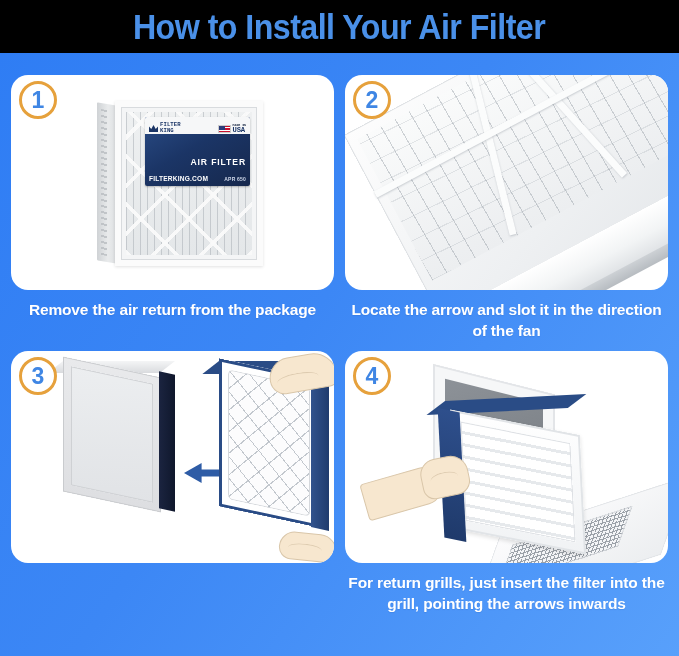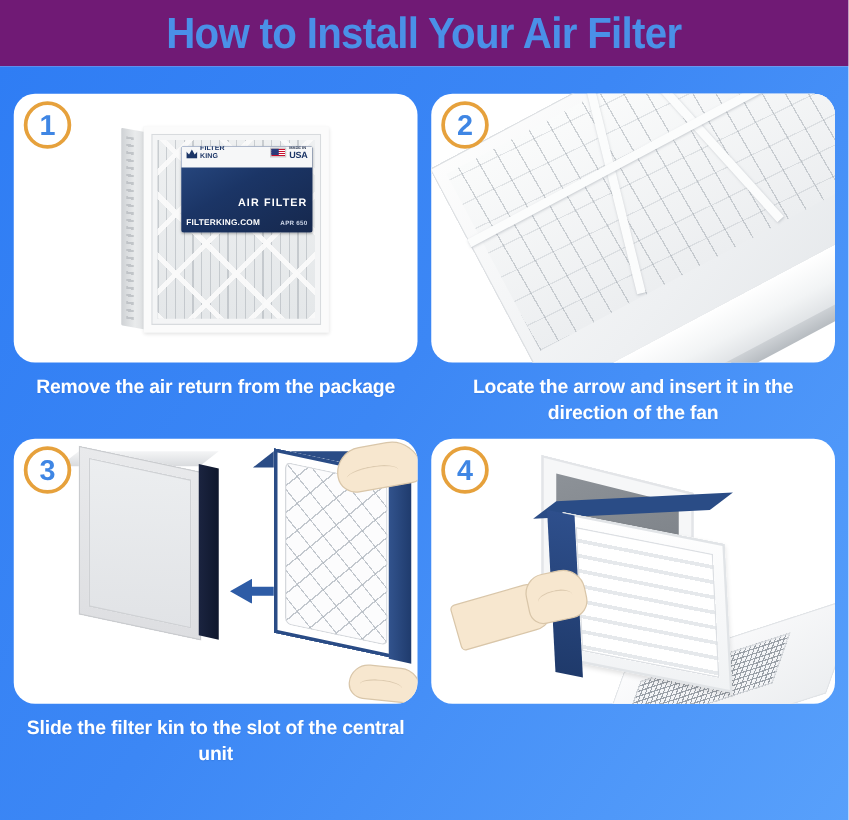--- a/index.html
+++ b/index.html
@@ -16,21 +16,21 @@
     height: 656px;
     overflow: hidden;
     background: #ffffff;
   }
   
   .title-bar {
     position: absolute;
     left: 0; top: 0;
     width: 679px;
     height: 53px;
-    background: #701a75;
+    background: #000000;
     display: flex;
     align-items: center;
     justify-content: center;
   }
   .title-text {
     font-family: "Liberation Sans Narrow", "Liberation Sans", sans-serif;
     font-weight: bold;
     font-size: 35px;
     letter-spacing: -0.6px;
     color: #4a90e8;
@@ -157,24 +157,25 @@
     border-radius: 2px;
     box-shadow: 0 1px 2px rgba(0,0,0,0.25);
     overflow: hidden;
   }
   .p1-label-top {
     position: absolute;
     left: 0; top: 0;
     width: 105px; height: 17px;
     background: #f6f7f8;
     display: flex;
-    align-items: flex-start;
+    align-items: flex-end;
     justify-content: space-between;
     padding: 0 4px;
     box-sizing: border-box;
+    font-family: Liberation Mono, monospace;
   }
   .p1-brand {
     display: flex;
     align-items: center;
     gap: 2px;
   }
   .p1-crown {
     width: 9px; height: 8px;
     background: #1b3566;
     clip-path: polygon(0 100%, 0 30%, 25% 60%, 50% 10%, 75% 60%, 100% 30%, 100% 100%);
@@ -561,21 +562,21 @@
             <div class="p2-frame">
               
               
               
               
             </div>
             <div class="p2-frame-edge"></div>
           </div>
         </div>
       </div>
-      <div class="caption">Locate the arrow and insert it in the direction of the fan</div>
+      <div class="caption">Locate the arrow and slot it in the direction of the fan</div>
     </div>
 
     <div class="step step-3">
       <div class="card">
         <div class="badge">3</div>
         <div class="art p3">
           <div class="p3-unit-top"></div>
           <div class="p3-unit-face">
             <div class="p3-unit-inner"></div>
           </div>
@@ -583,21 +584,20 @@
           <div class="p3-arrow"></div>
           <div class="p3-filter-top"></div>
           <div class="p3-filter">
             <div class="p3-filter-media"></div>
           </div>
           <div class="p3-filter-side"></div>
           <div class="p3-hand-top"></div>
           <div class="p3-hand-bot"></div>
         </div>
       </div>
-      <div class="caption">Slide the filter kin to the slot of the central unit</div>
     </div>
 
     <div class="step step-4">
       <div class="card">
         <div class="badge">4</div>
         <div class="art p4">
           <div class="p4-duct">
             <div class="p4-duct-hole"></div>
           </div>
           <div class="p4-ceiling">
@@ -605,16 +605,17 @@
           </div>
           <div class="p4-blue-top"></div>
           <div class="p4-grill">
             <div class="p4-louvers"></div>
           </div>
           <div class="p4-blue-edge"></div>
           <div class="p4-arm"></div>
           <div class="p4-hand"></div>
         </div>
       </div>
+      <div class="caption">For return grills, just insert the filter into the grill, pointing the arrows inwards</div>
     </div>
 
   </div>
 </div>
 
 </body></html>

